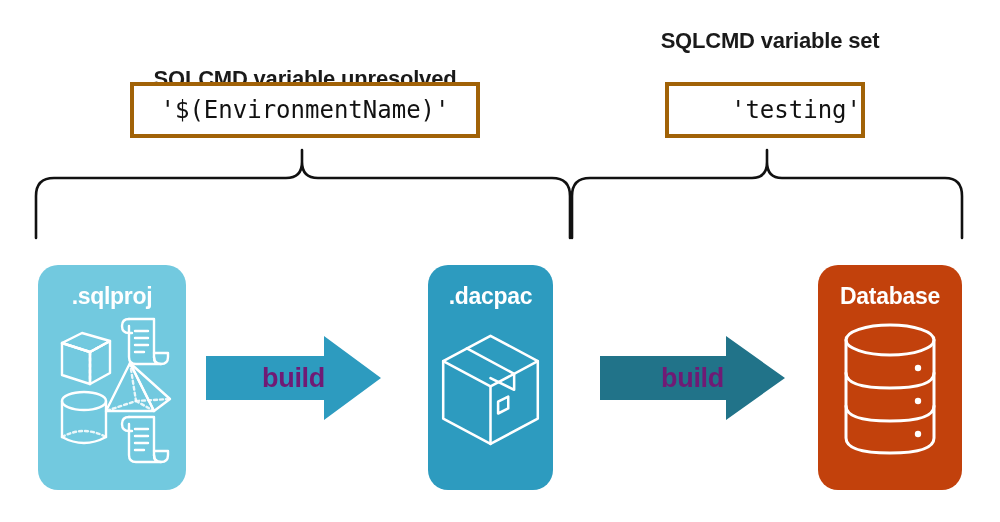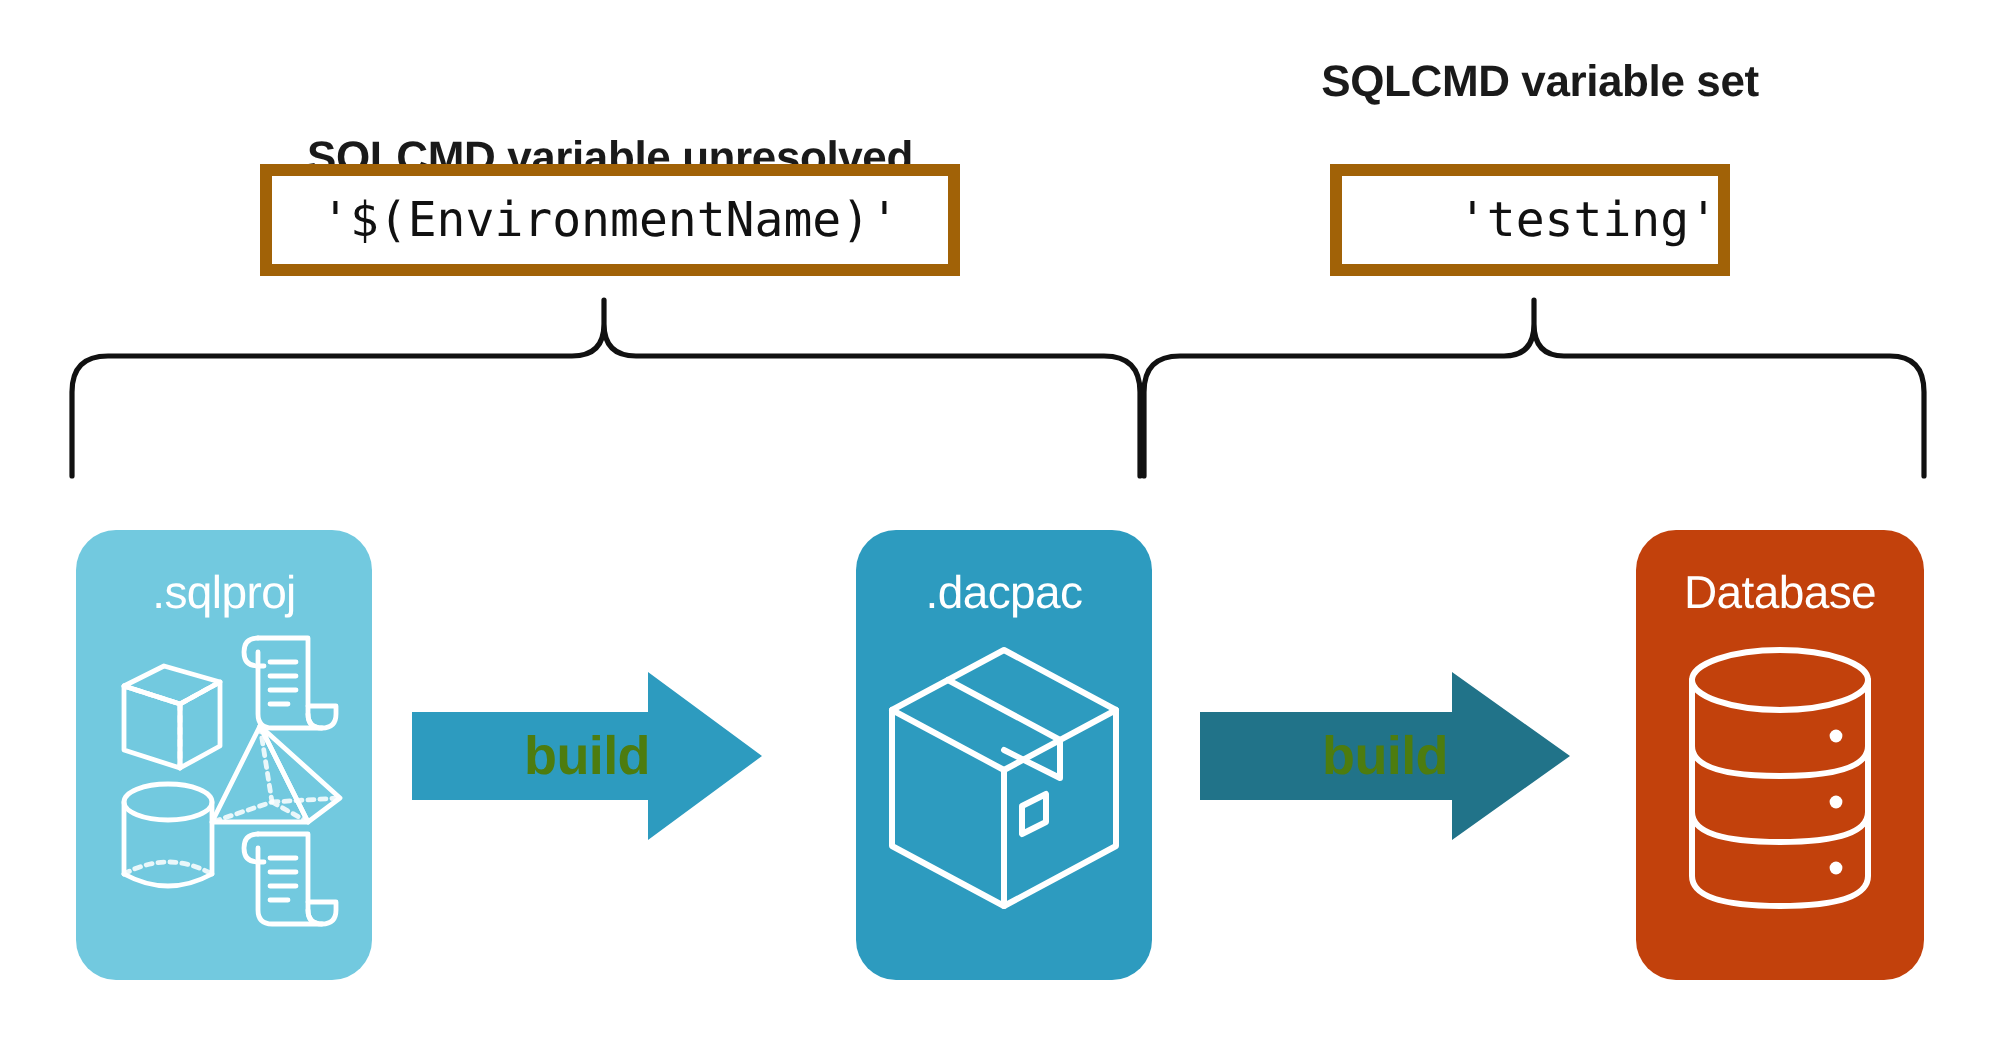--- a/index.html
+++ b/index.html
@@ -27,21 +27,21 @@
     white-space: nowrap;
     letter-spacing: -0.2px;
   }
   #title-left  { left: 40px;  top: 28px; width: 530px; margin-top: 38px; }
   #title-right { left: 575px; top: 28px; width: 390px; }
 
   
   .value-box {
     position: absolute;
     box-sizing: border-box;
-    border: 6px solid #a16207;
+    border: 4px solid #a16207;
     background: #ffffff;
     display: flex;
     align-items: center;
     justify-content: center;
     font-family: "DejaVu Sans Mono", "Liberation Mono", monospace;
     font-size: 24px;
     color: #111111;
     letter-spacing: 0px;
   }
   #value-box-left  { left: 130px; top: 82px; width: 350px; height: 56px; }
@@ -61,46 +61,46 @@
     border-radius: 20px;
     overflow: hidden;
   }
   .stage-label {
     position: absolute;
     top: 18px;
     left: 0;
     width: 100%;
     text-align: center;
     font-family: "Liberation Sans", sans-serif;
-    font-weight: normal;
+    font-weight: bold;
     font-size: 23px;
     color: #ffffff;
     letter-spacing: -0.3px;
   }
   .stage-art {
     position: absolute;
     left: 0;
     top: 42px;
     width: 100%;
   }
 
   #box-sqlproj  { left: 38px;  top: 265px; width: 148px; height: 225px; background: #72C9DF; }
-  #box-dacpac   { left: 428px; top: 265px; width: 148px; height: 225px; background: #2D9BBF; }
+  #box-dacpac   { left: 428px; top: 265px; width: 125px; height: 225px; background: #2D9BBF; }
   #box-database { left: 818px; top: 265px; width: 144px; height: 225px; background: #c2410c; }
 
   
   .arrow {
     position: absolute;
   }
   .arrow-label {
     position: absolute;
     font-family: "Liberation Sans", sans-serif;
     font-weight: bold;
     font-size: 27px;
-    color: #4d7c0f;
+    color: #701a75;
     letter-spacing: -0.3px;
     white-space: nowrap;
   }
   #arrow-build  { left: 206px; top: 334px; }
   #arrow-deploy { left: 600px; top: 334px; }
   #arrow-build-label  { left: 206px; top: 334px; width: 175px; height: 88px;
                         display: flex; align-items: center; justify-content: center; }
   #arrow-deploy-label { left: 600px; top: 334px; width: 185px; height: 88px;
                         display: flex; align-items: center; justify-content: center; }
 </style>

